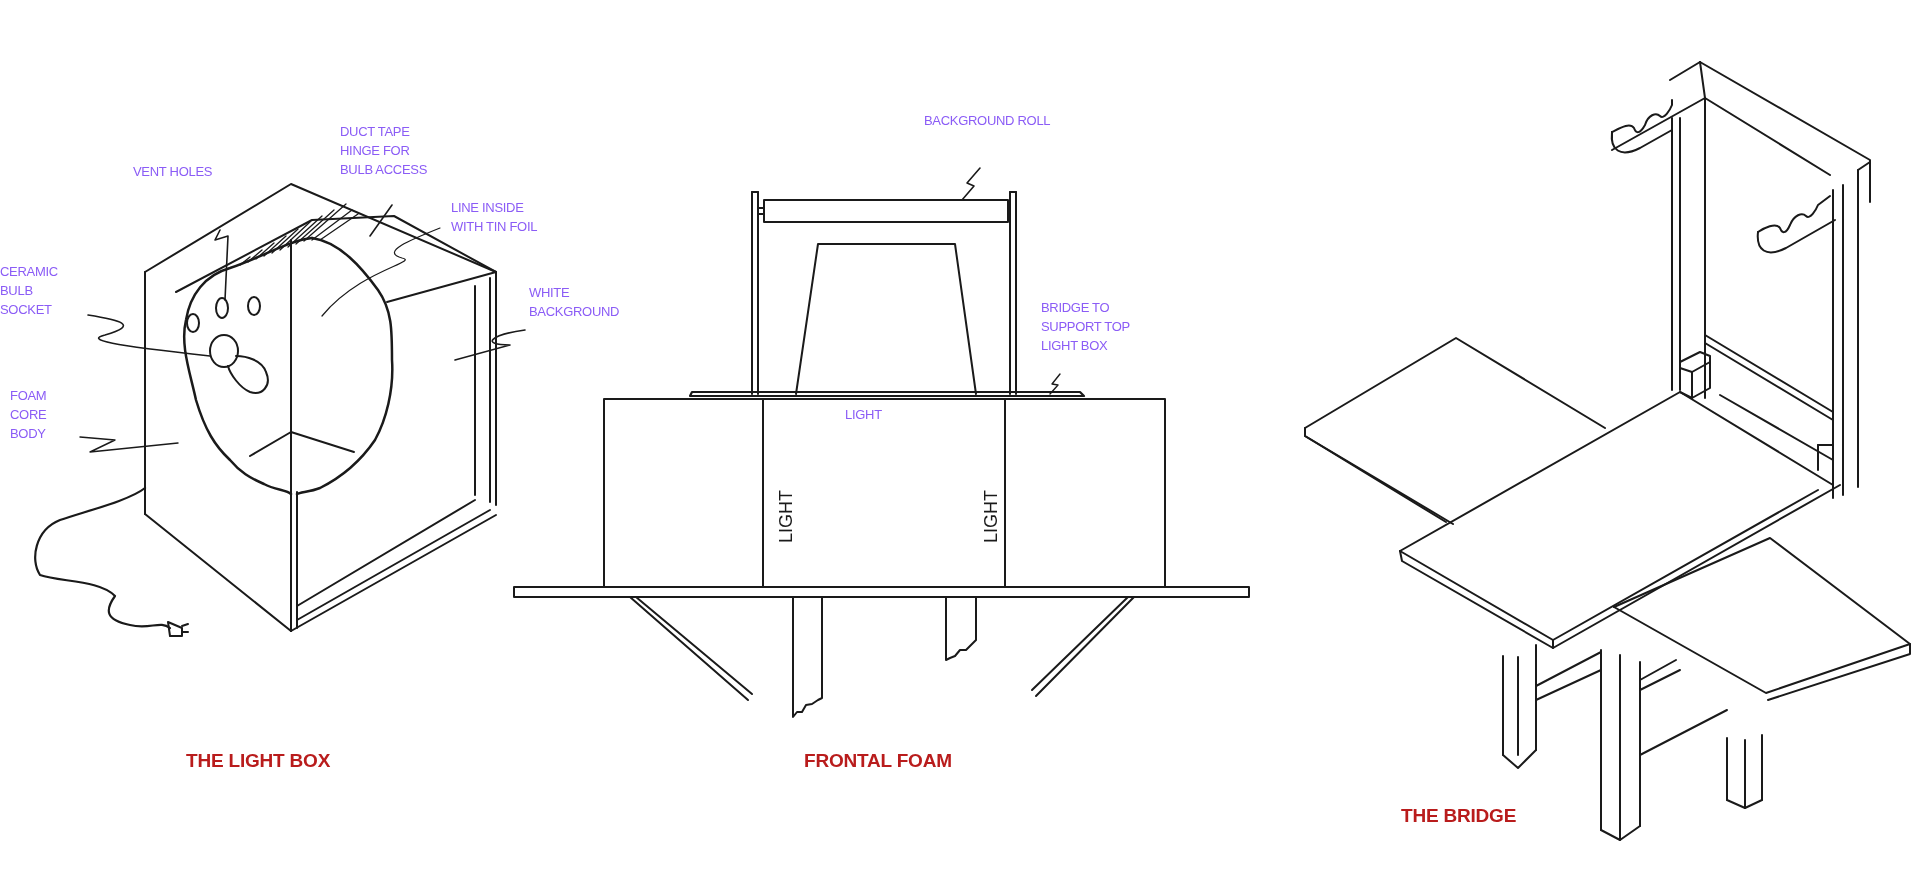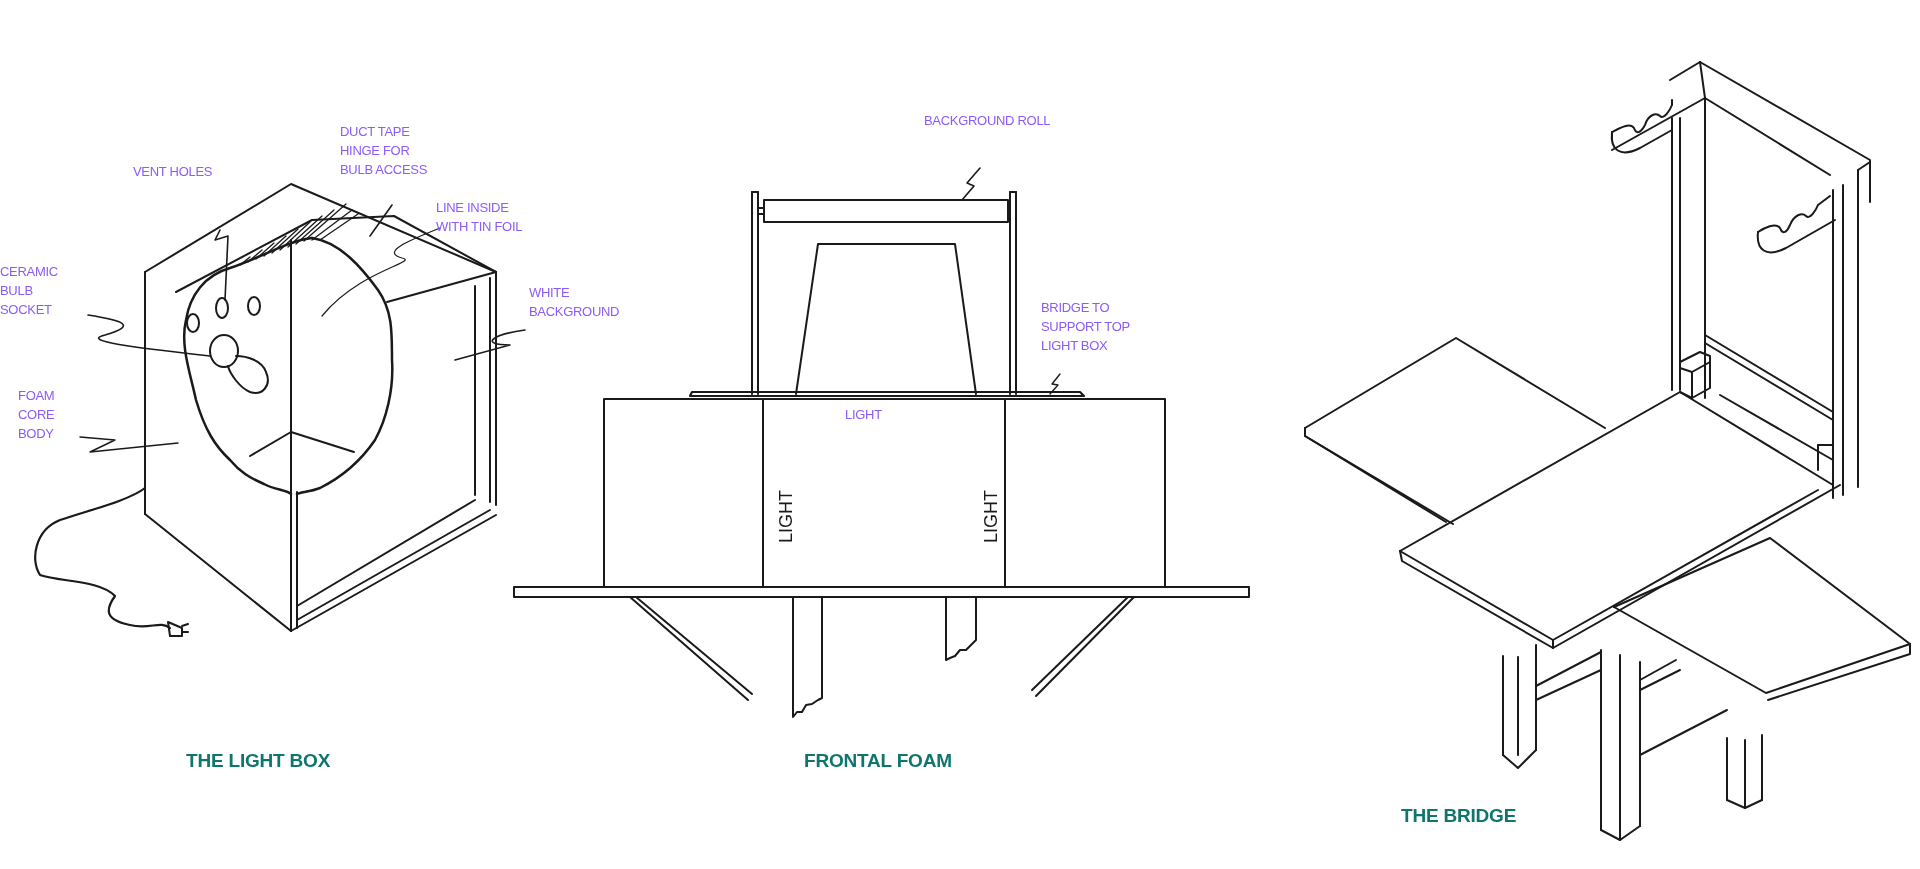--- a/index.html
+++ b/index.html
@@ -1,19 +1,19 @@
 <!DOCTYPE html>
 <html><head>
 <meta charset="utf-8">
 <style>
   html,body{margin:0;padding:0;background:#ffffff;}
   body{width:1920px;height:869px;position:relative;overflow:hidden;font-family:"Liberation Sans",sans-serif;color:#1a1a1a;}
   svg.art{position:absolute;left:0;top:0;width:1920px;height:869px;}
   .lbl{position:absolute;font-size:13px;line-height:19px;letter-spacing:-0.3px;white-space:pre;color:#8b5cf6;}
-  .cap{position:absolute;font-size:19px;font-weight:bold;letter-spacing:-0.2px;white-space:pre;color:#0f766e;}
+  .cap{position:absolute;font-size:19px;font-weight:bold;letter-spacing:-0.2px;white-space:pre;color:#b91c1c;}
   .vert{position:absolute;font-size:18px;transform:rotate(-90deg);transform-origin:center;white-space:pre;}
 </style>
 </head>
 <body>
 
 <svg class="art" viewBox="0 0 1920 869" fill="none" stroke="#1a1a1a" stroke-width="2" stroke-linejoin="round" stroke-linecap="round">
 
   <g>
 
     <polyline points="145,272 291,184 496,272"></polyline>
@@ -176,28 +176,28 @@
     <line x1="1640" y1="690" x2="1680" y2="670"></line>
     <line x1="1640" y1="680" x2="1676" y2="660"></line>
     <line x1="1640" y1="755" x2="1727" y2="710"></line>
   </g>
 </svg>
 
 <div class="lbl" style="left:133px;top:162px;">VENT HOLES</div>
 <div class="lbl" style="left:340px;top:122px;">DUCT TAPE
 HINGE FOR
 BULB ACCESS</div>
-<div class="lbl" style="left:436px;top:198px;">LINE INSIDE
+<div class="lbl" style="left:451px;top:198px;">LINE INSIDE
 WITH TIN FOIL</div>
 <div class="lbl" style="left:0;top:262px;">CERAMIC
 BULB
 SOCKET</div>
 <div class="lbl" style="left:529px;top:283px;">WHITE
 BACKGROUND</div>
-<div class="lbl" style="left:18px;top:386px;">FOAM
+<div class="lbl" style="left:10px;top:386px;">FOAM
 CORE
 BODY</div>
 <div class="cap" style="left:186px;top:750px;">THE LIGHT BOX</div>
 
 <div class="lbl" style="left:924px;top:111px;">BACKGROUND ROLL</div>
 <div class="lbl" style="left:1041px;top:298px;">BRIDGE TO
 SUPPORT TOP
 LIGHT BOX</div>
 <div class="lbl" style="left:845px;top:405px;">LIGHT</div>
 <div class="vert" style="left:760px;top:506px;">LIGHT</div>

